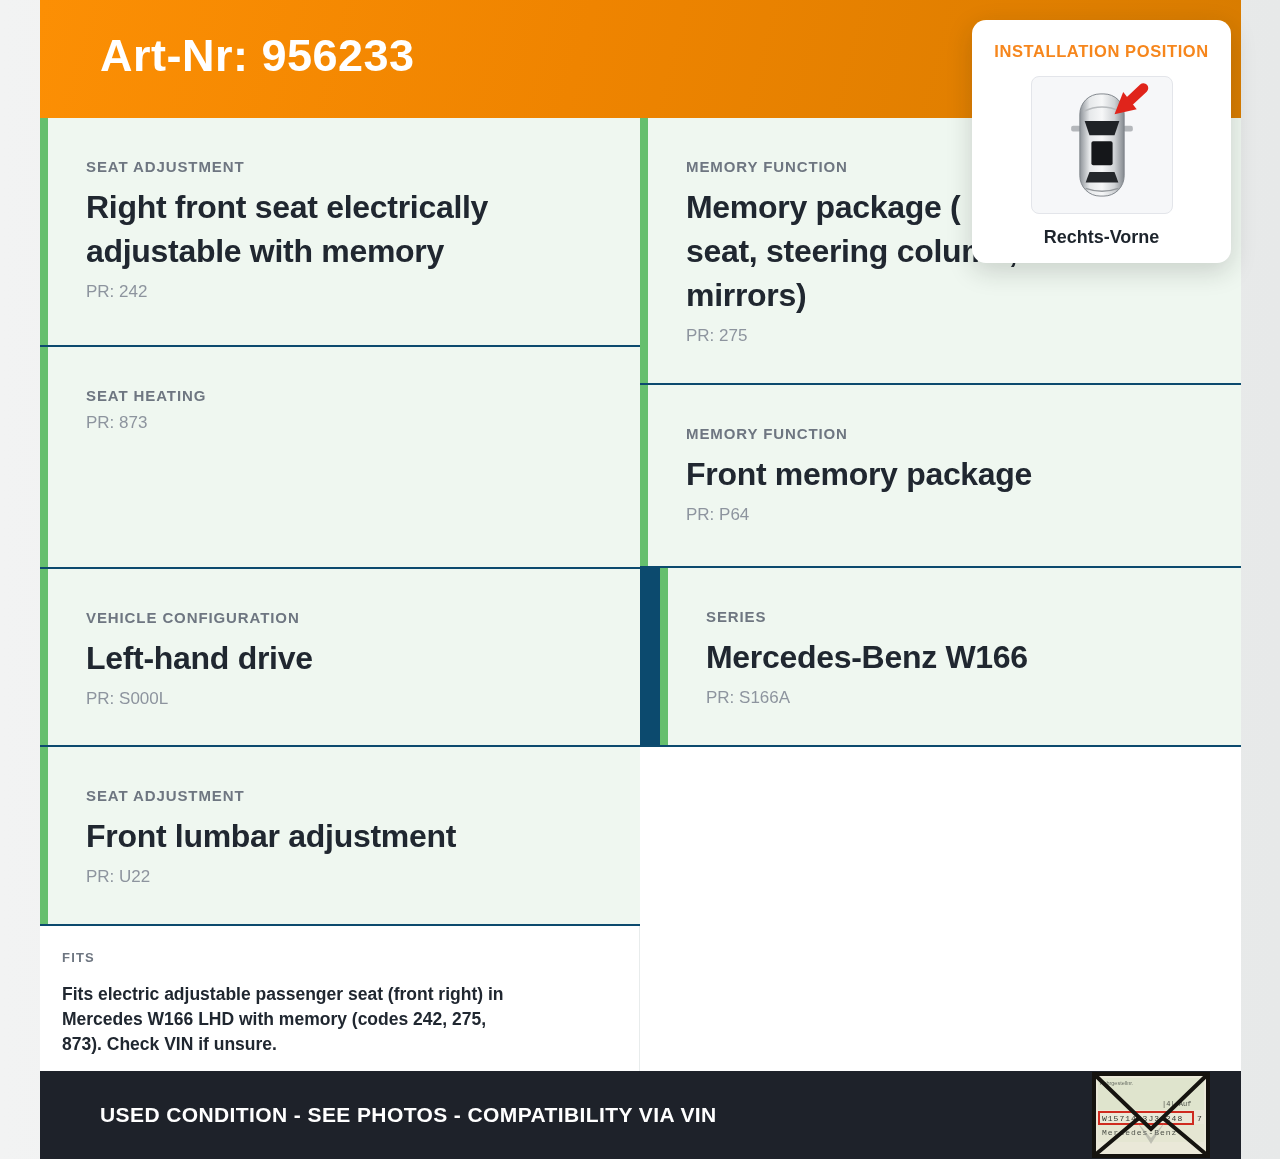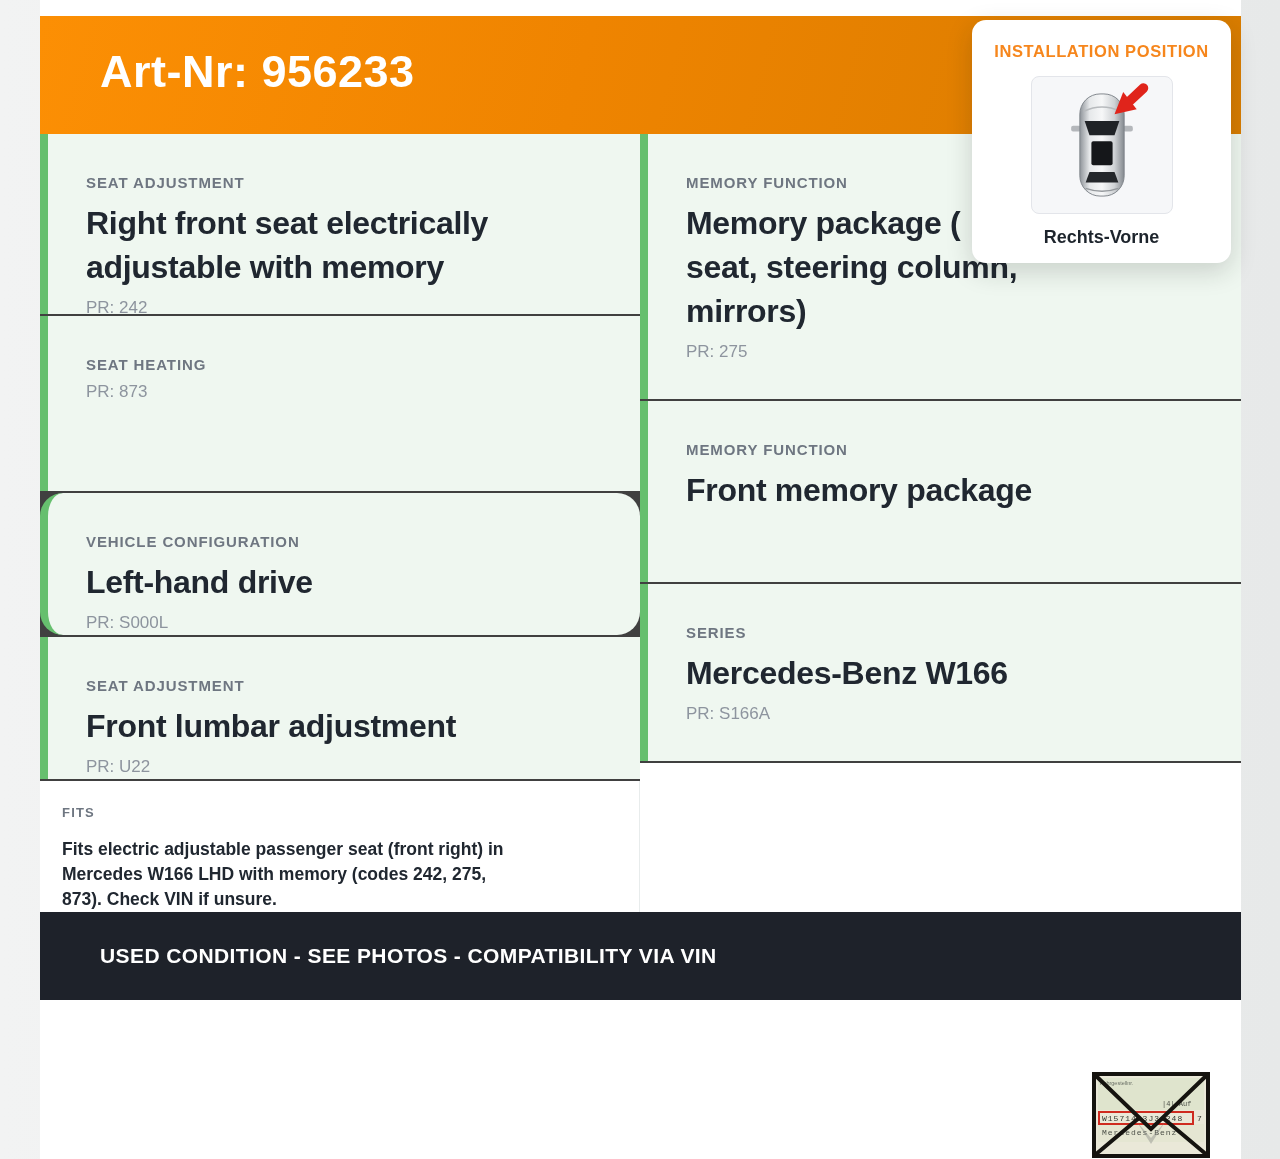--- a/index.html
+++ b/index.html
@@ -6,39 +6,38 @@
   body{
     width:1280px;height:1159px;position:relative;overflow:hidden;
     background:linear-gradient(90deg,#f2f3f3 0%,#e7e9e9 100%);
     font-family:"Liberation Sans",sans-serif;
   }
   .page{position:absolute;left:40px;top:0;width:1201px;height:1159px;background:#ffffff;}
   
   .header{
     height:118px;box-sizing:border-box;padding:30px 0 7px 60px;
     background:linear-gradient(105deg,#fc8f04 0%,#ef8400 45%,#d87c00 100%);
-    margin-top:16px;
   }
   .art-nr{font-size:45px;font-weight:700;color:#ffffff;letter-spacing:.5px;}
   
-  .content{display:flex;height:778px;background:#404040;}
+  .content{display:flex;height:953px;background:#0c4a6e;}
   .col{display:flex;flex-direction:column;gap:2px;}
   .col-left{width:600px;}
   .col-right{width:601px;}
   .card{
     box-sizing:border-box;background:#eff7f0;border-left:8px solid #66bf6e;
     padding:40px 26px 0 38px;overflow:hidden;
   }
   .col-left .card:nth-child(1){height:227px;}
   .col-left .card:nth-child(2){height:220px;}
-  .col-left .card:nth-child(3){height:176px;border-radius:23px;}
+  .col-left .card:nth-child(3){height:176px;}
   .col-left .card:nth-child(4){height:177px;}
   .col-right .card:nth-child(1){height:265px;}
   .col-right .card:nth-child(2){height:181px;}
-  .col-right .card:nth-child(3){height:177px;}
+  .col-right .card:nth-child(3){height:177px;margin-left:20px;}
   .card-label{
     font-size:15px;font-weight:700;color:#6e7681;letter-spacing:.9px;
     text-transform:uppercase;
   }
   .card-title{
     margin-top:10px;font-size:32px;line-height:1.38;font-weight:700;
     color:#202730;letter-spacing:-.3px;white-space:pre-line;
   }
   .card-pr{margin-top:9px;font-size:17px;color:#8d949e;}
   .fits-card{
@@ -126,20 +125,21 @@
     <div class="card-label">MEMORY FUNCTION</div>
     <div class="card-title">Memory package (
 seat, steering column,
 mirrors)</div>
     <div class="card-pr">PR: 275</div>
   </div>
 
   <div class="card">
     <div class="card-label">MEMORY FUNCTION</div>
     <div class="card-title">Front memory package</div>
+    <div class="card-pr">PR: P64</div>
   </div>
 
   <div class="card">
     <div class="card-label">SERIES</div>
     <div class="card-title">Mercedes-Benz W166</div>
     <div class="card-pr">PR: S166A</div>
   </div>
 </div>
       <div class="filler"></div>
     </div>

